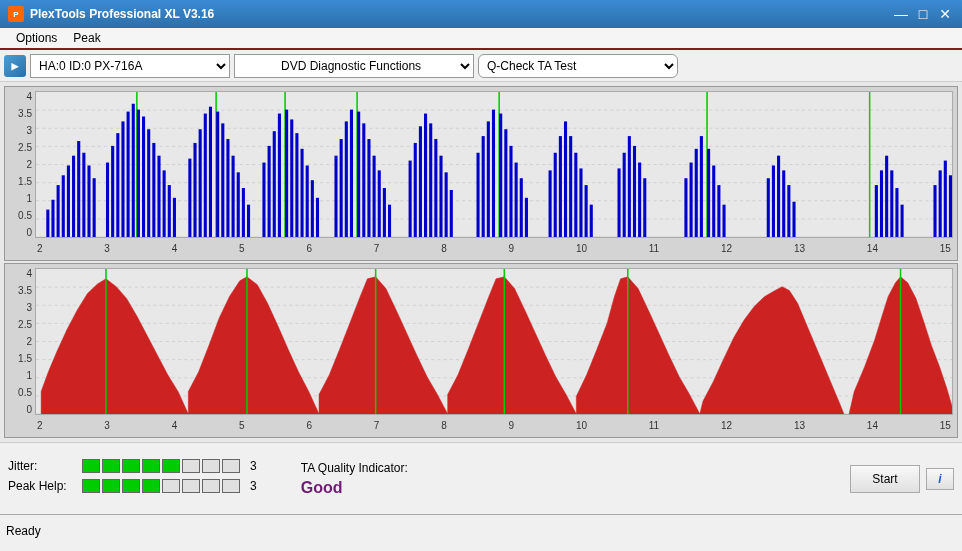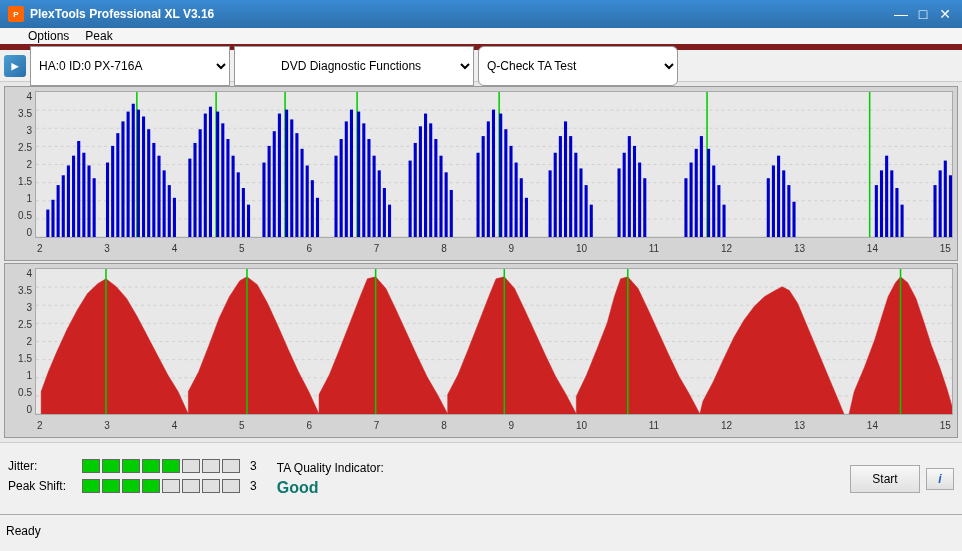--- a/index.html
+++ b/index.html
@@ -45,22 +45,22 @@
       align-items: center;
       justify-content: center;
     }
 
     
     #menu-bar {
       background: #f5f5f5;
       height: 22px;
       display: flex;
       align-items: center;
-      padding: 0 20px;
-      border-bottom: 6px solid #7f1d1d;
+      padding: 0 8px;
+      border-bottom: 2px solid #7f1d1d;
       text-align: center;
     }
     .menu-item {
       padding: 2px 8px;
       cursor: pointer;
       font-size: 12px;
     }
 
     
     #toolbar {
@@ -78,21 +78,21 @@
       background: linear-gradient(135deg, #4a9fd4, #2a6faa);
       border-radius: 3px;
       display: flex;
       align-items: center;
       justify-content: center;
       color: white;
       font-size: 9px;
       font-weight: bold;
     }
     .toolbar-select {
-      height: 40px;
+      height: 24px;
       border: 1px solid #999;
       background: white;
       font-size: 12px;
       padding: 0 4px;
       cursor: pointer;
     }
     #drive-select { width: 200px; }
     #function-select { width: 240px; padding-left: 42px; }
     #test-select { width: 200px; border-radius: 6px; }
 
@@ -156,21 +156,21 @@
       color: #333;
       padding: 0 2px;
     }
 
     
     #bottom-panel {
       background: #f0f0f0;
       padding: 6px 8px;
       display: flex;
       align-items: center;
-      gap: 16px;
+      gap: 24px;
       border-top: 1px solid #ccc;
       height: 72px;
     }
 
     .metric-row {
       display: flex;
       align-items: center;
       gap: 6px;
       margin-bottom: 6px;
     }
@@ -188,21 +188,21 @@
       border: 1px solid #666;
     }
     .progress-segment.filled { background: #00cc00; }
     .progress-segment.empty { background: #e0e0e0; }
     .metric-value {
       font-size: 12px;
       margin-left: 4px;
     }
 
     #ta-quality-section {
-      margin-left: 4px;
+      margin-left: 20px;
     }
     #ta-quality-label { font-size: 12px; margin-bottom: 4px; }
     #ta-quality-value {
       font-size: 16px;
       font-weight: bold;
       color: #0080ff;
     }
 
     #start-section {
       margin-left: auto;
@@ -548,38 +548,38 @@
         <div class="progress-segment filled"></div>
         <div class="progress-segment filled"></div>
         <div class="progress-segment empty"></div>
         <div class="progress-segment empty"></div>
         <div class="progress-segment empty"></div>
       </div>
       <span class="metric-value">3</span>
     </div>
 
     <div class="metric-row">
-      <span class="metric-label">Peak Shift:</span>
+      <span class="metric-label">Peak Help:</span>
       <div class="progress-bar-container">
         <div class="progress-segment filled"></div>
         <div class="progress-segment filled"></div>
         <div class="progress-segment filled"></div>
         <div class="progress-segment filled"></div>
         <div class="progress-segment empty"></div>
         <div class="progress-segment empty"></div>
         <div class="progress-segment empty"></div>
         <div class="progress-segment empty"></div>
       </div>
       <span class="metric-value">3</span>
     </div>
   </div>
 
   <div id="ta-quality-section">
     <div id="ta-quality-label">TA Quality Indicator:</div>
-    <div id="ta-quality-value" style="color:#0f766e; font-size:16px; font-weight:bold; margin-top:4px;">Good</div>
+    <div id="ta-quality-value" style="color:#701a75; font-size:16px; font-weight:bold; margin-top:4px;">Good</div>
   </div>
 
   <div id="start-section">
     <button id="start-button">Start</button>
     <button id="info-button">i</button>
   </div>
 </div>
 
 <div id="status-bar">
   <span>Ready</span>

